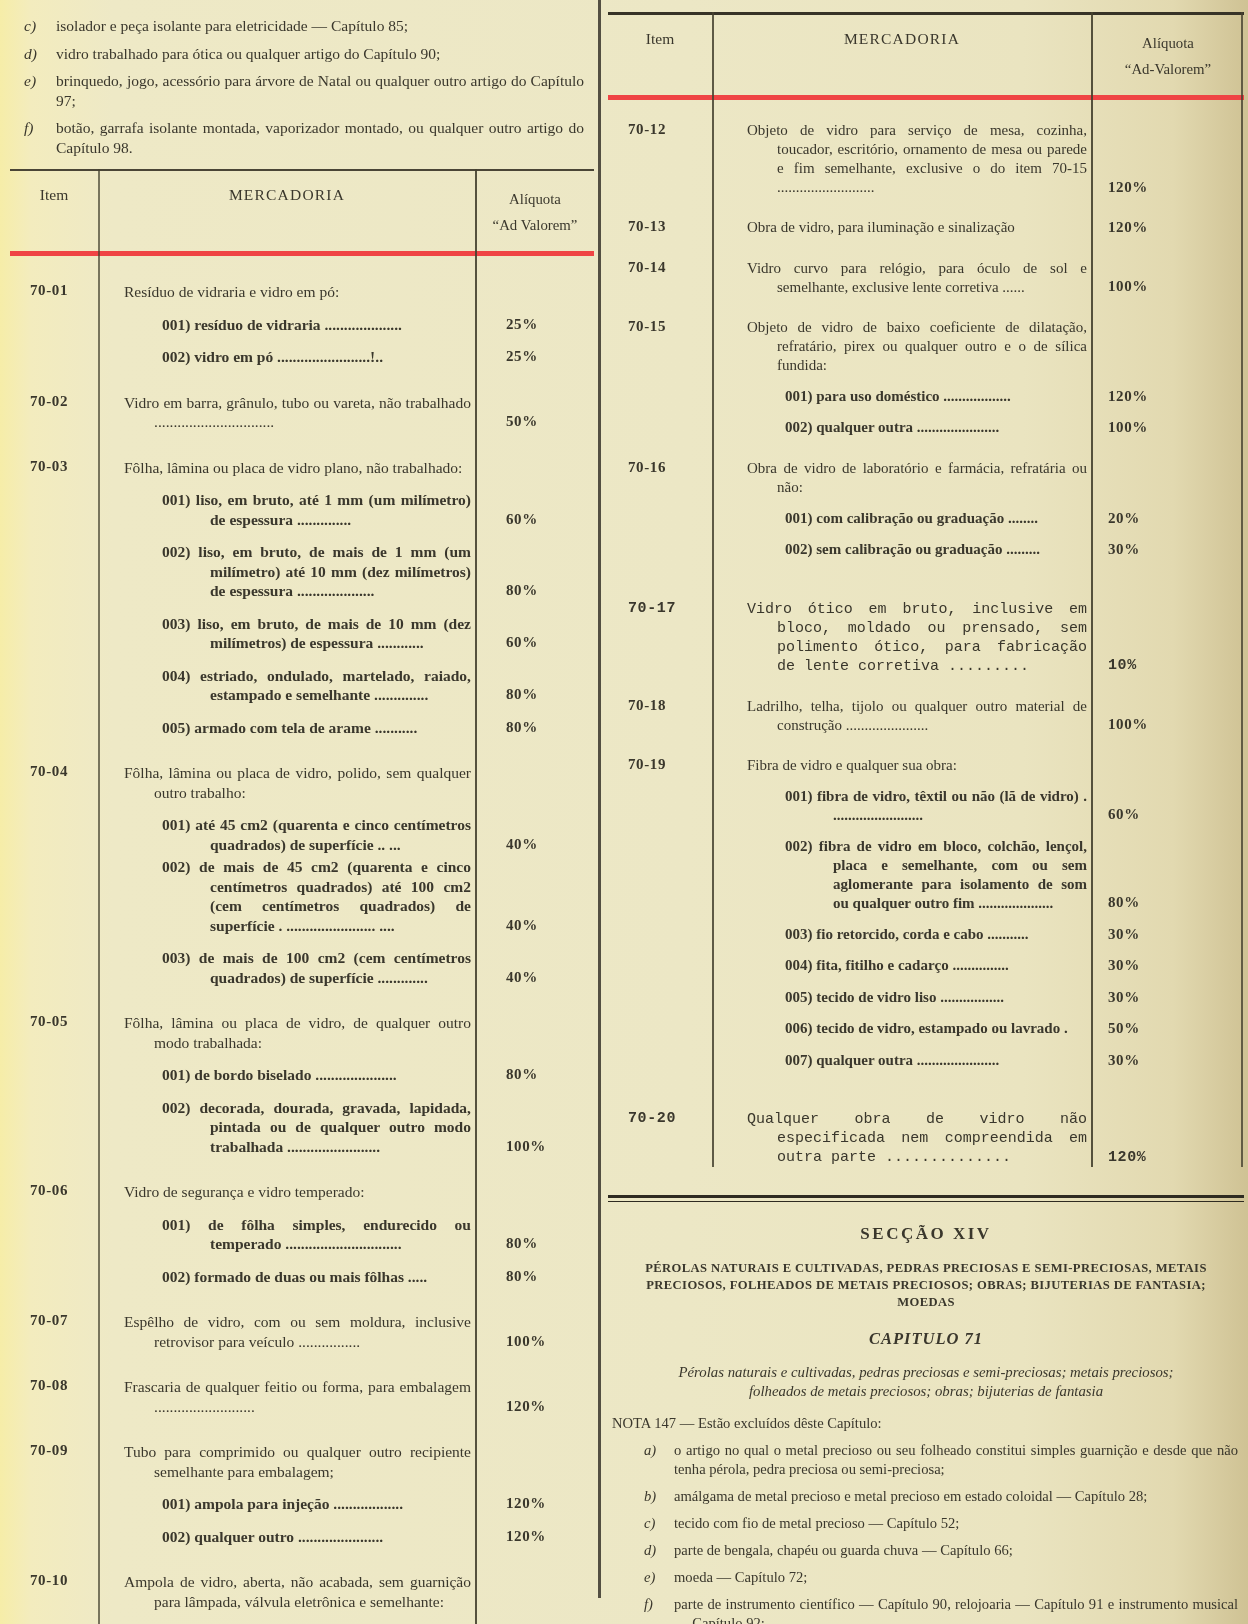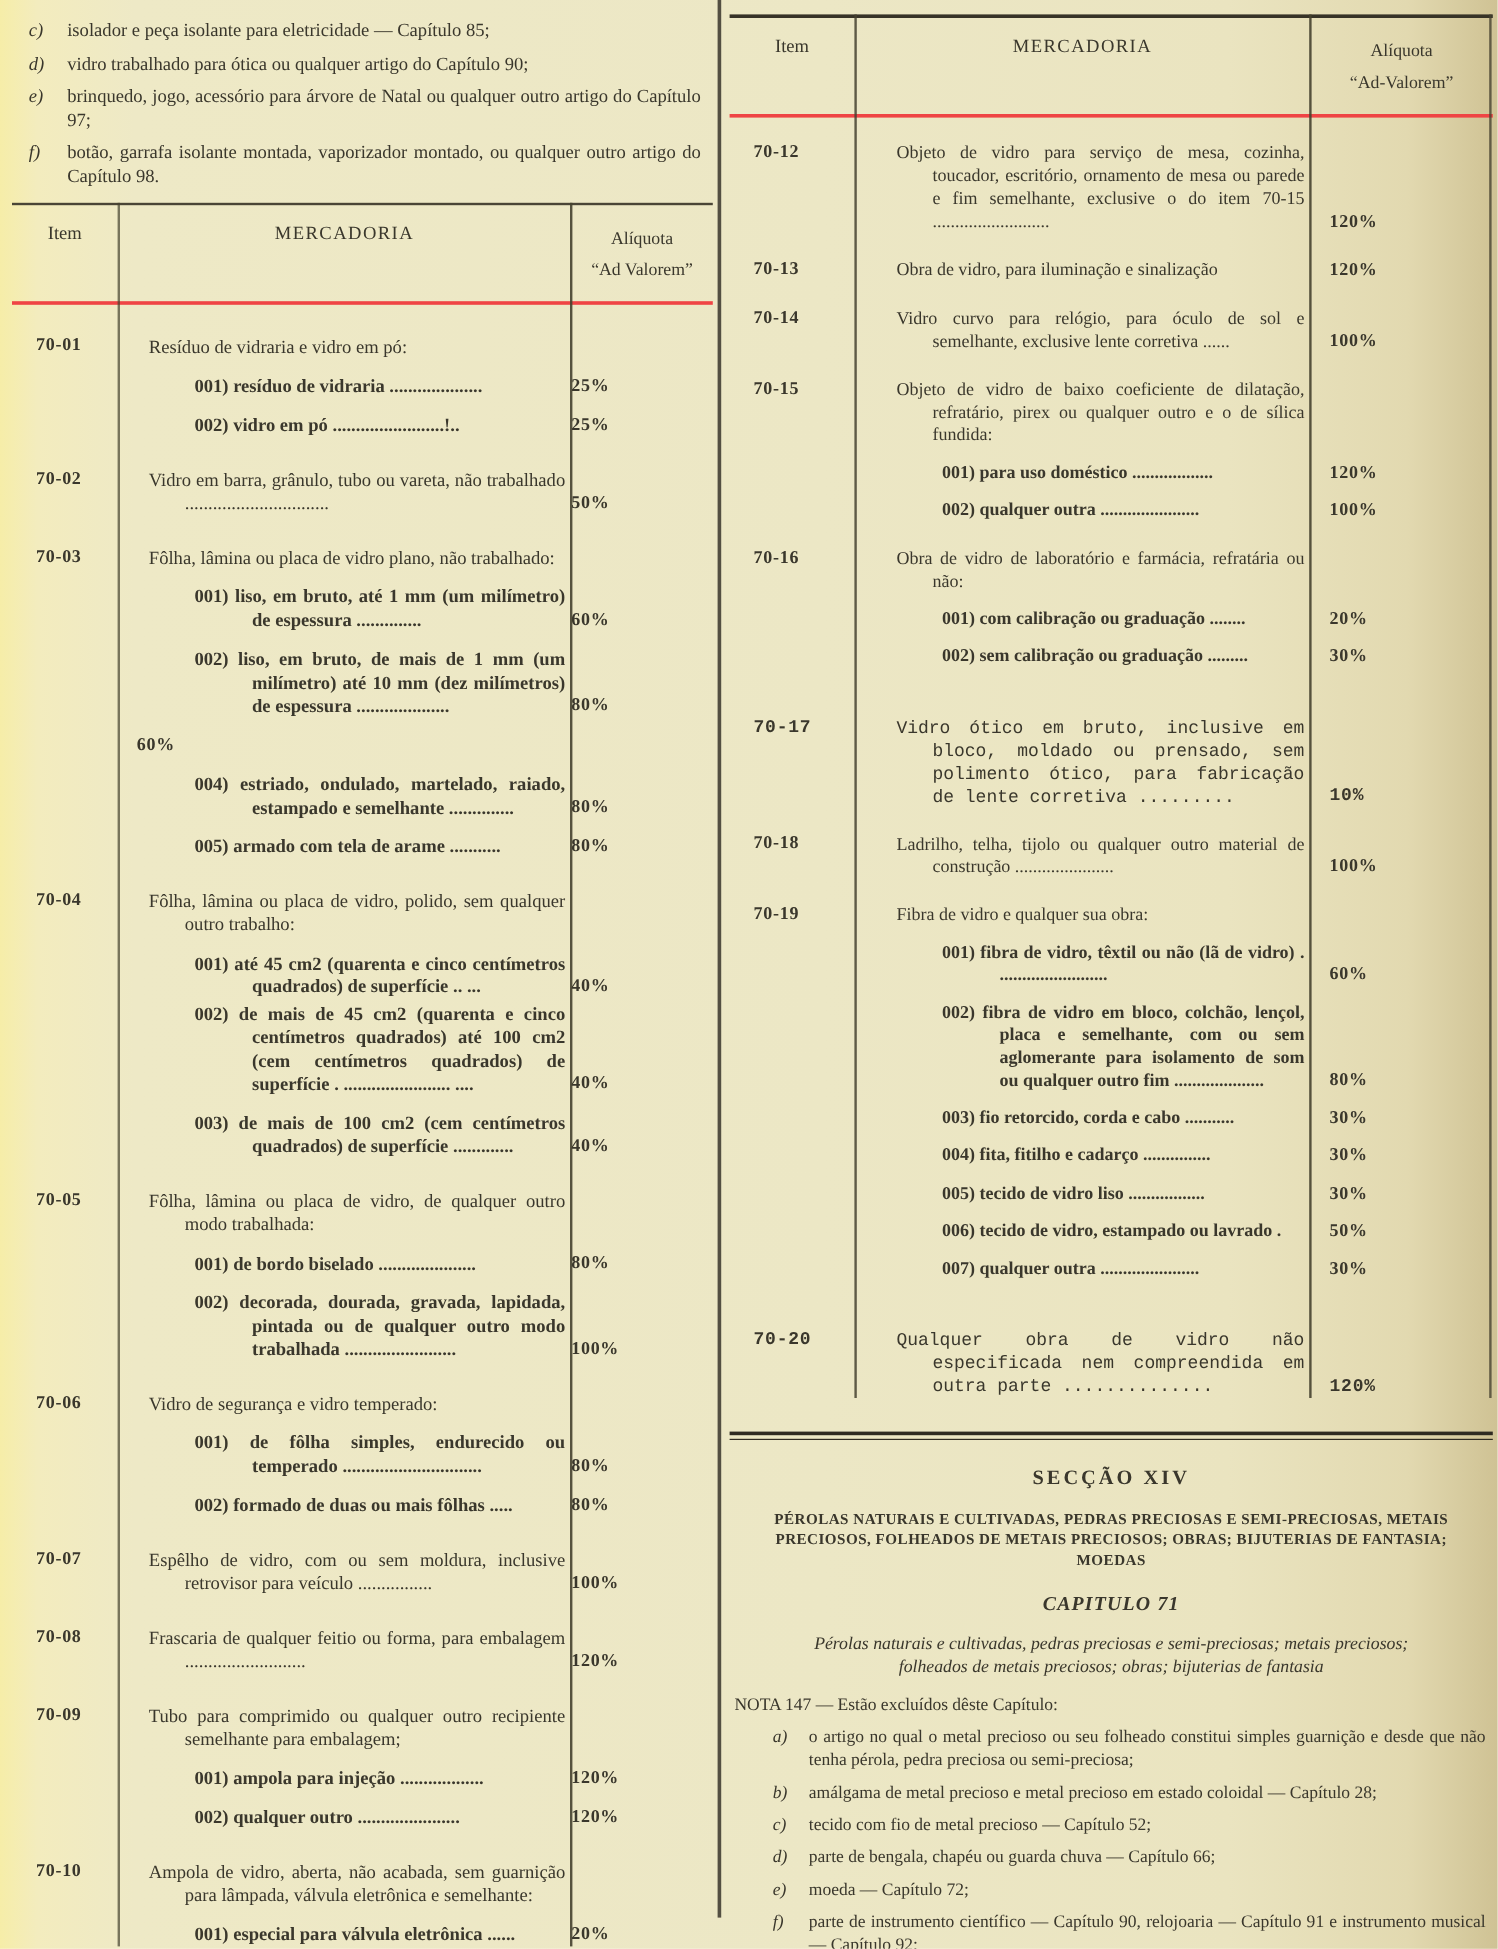--- a/index.html
+++ b/index.html
@@ -14,21 +14,21 @@
 
   
   .col-left{position:absolute;left:10px;top:16px;width:584px;}
   .intro{list-style:none;margin:0;padding:0 4px 0 10px;}
   .intro li{display:grid;grid-template-columns:36px 1fr;font-size:15.5px;line-height:19.5px;margin-bottom:8px;}
   .intro .letter{font-style:italic;padding-left:4px;}
   .intro .itext{text-align:justify;padding-right:6px;}
 
   .ttable{position:relative;margin-top:12px;}
   .vline{position:absolute;top:0;bottom:0;width:1.5px;background:#45412f;}
-  .thead{display:grid;border-top:2px solid #4a4536;border-bottom:3px solid #ef4444;padding:15px 0 13px;}
+  .thead{display:grid;border-top:2px solid #4a4536;border-bottom:5px solid #ef4444;padding:15px 0 13px;}
   .lt .thead{grid-template-columns:88px 1fr 118px;}
   .rt .thead{grid-template-columns:104px 1fr 152px;}
   .th{font-size:15.5px;text-align:center;}
   .th-aliq{font-size:14.8px;line-height:26px;}
   .th-merc{letter-spacing:1.2px;}
 
   .trow{display:grid;margin-top:26px;}
   .lt .trow{grid-template-columns:88px 1fr;}
   .rt .trow{grid-template-columns:104px 1fr;}
   .rt .trow{margin-top:21px;gap:25px;}
@@ -39,21 +39,21 @@
   .rt .entry{grid-template-columns:1fr 152px;}
   .entry + .entry{margin-top:13px;}
   .rt .entry + .entry{margin-top:12px;}
   .entry.tight{margin-top:3px;}
   .etext{font-size:15.5px;line-height:19.5px;text-align:justify;
          padding-left:40px;text-indent:-30px;padding-right:5px;
          word-break:break-word;}
   .rt .etext{font-size:15px;line-height:19px;}
   .sub .etext{padding-left:96px;text-indent:-48px;font-weight:bold;}
   .evalue{align-self:end;font-weight:bold;font-size:15px;line-height:19.5px;
-          letter-spacing:.6px;white-space:nowrap;}
+          letter-spacing:.6px;padding-left:30px;white-space:nowrap;}
   .rt .evalue{padding-left:16px;}
 
   
   .col-right{position:absolute;left:608px;top:0;width:636px;}
   .rt .thead{border-top:3px solid #373327;}
   .bottomrule{margin-top:28px;border-top:3px solid #2f2b21;border-bottom:1.5px solid #2f2b21;height:3px;}
 
   .section{padding:0 4px;}
   .section-title{text-align:center;font-size:17px;font-weight:bold;letter-spacing:2.5px;margin:22px 0 16px;}
   .section-subtitle{font-size:12.6px;font-weight:bold;text-align:center;line-height:17px;letter-spacing:.4px;margin:0 12px;}
@@ -140,20 +140,21 @@
               </div>
               <div class="entry sub">
                 <div class="etext">001) liso, em bruto, até 1 mm (um milímetro) de espessura ..............</div>
                 <div class="evalue">60%</div>
               </div>
               <div class="entry sub">
                 <div class="etext">002) liso, em bruto, de mais de 1 mm (um milímetro) até 10 mm (dez milímetros) de espessura ....................</div>
                 <div class="evalue">80%</div>
               </div>
               <div class="entry sub">
+                <div class="etext">003) liso, em bruto, de mais de 10 mm (dez milímetros) de espessura ............</div>
                 <div class="evalue">60%</div>
               </div>
               <div class="entry sub">
                 <div class="etext">004) estriado, ondulado, martelado, raiado, estampado e semelhante ..............</div>
                 <div class="evalue">80%</div>
               </div>
               <div class="entry sub">
                 <div class="etext">005) armado com tela de arame ...........</div>
                 <div class="evalue">80%</div>
               </div>

